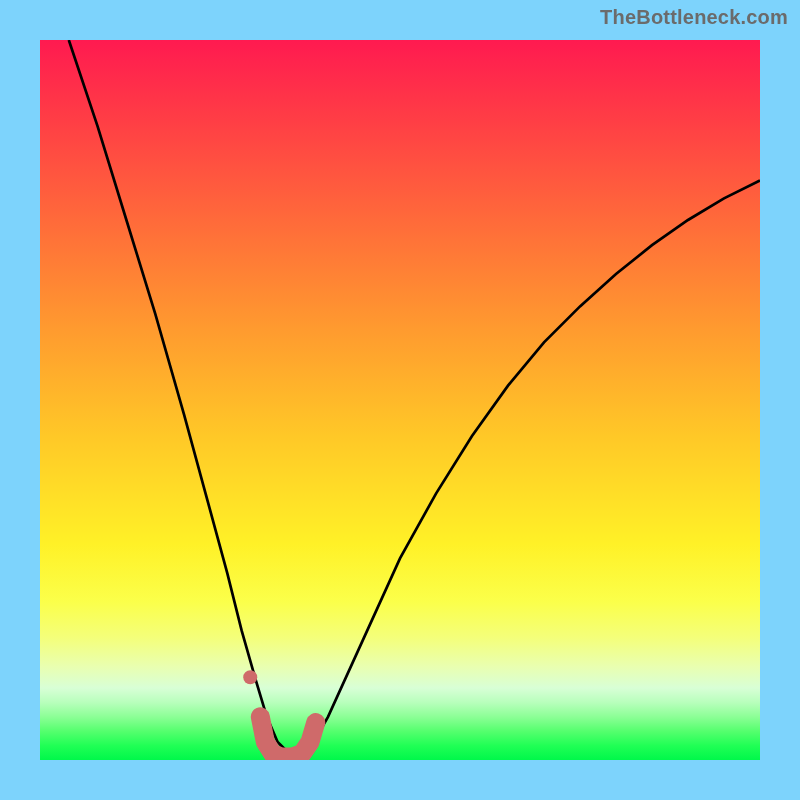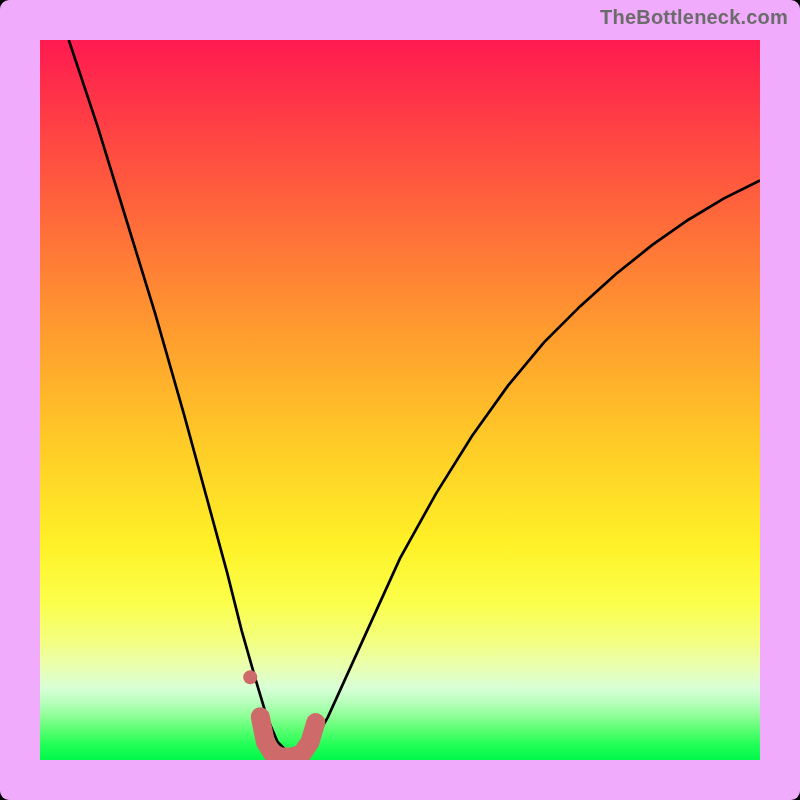--- a/index.html
+++ b/index.html
@@ -10,22 +10,21 @@
     background: #000;
     font-family: Arial, Helvetica, sans-serif;
     overflow: hidden;
   }
   .frame {
     position: absolute;
     top: 0;
     left: 0;
     width: 800px;
     height: 800px;
-    background: #f0abfc;
-    border-radius: 9px;
+    background: #7dd3fc;
   }
   .plot-area {
     position: absolute;
     top: 40px;
     left: 40px;
     width: 720px;
     height: 720px;
     
     background: linear-gradient(
       to bottom,

